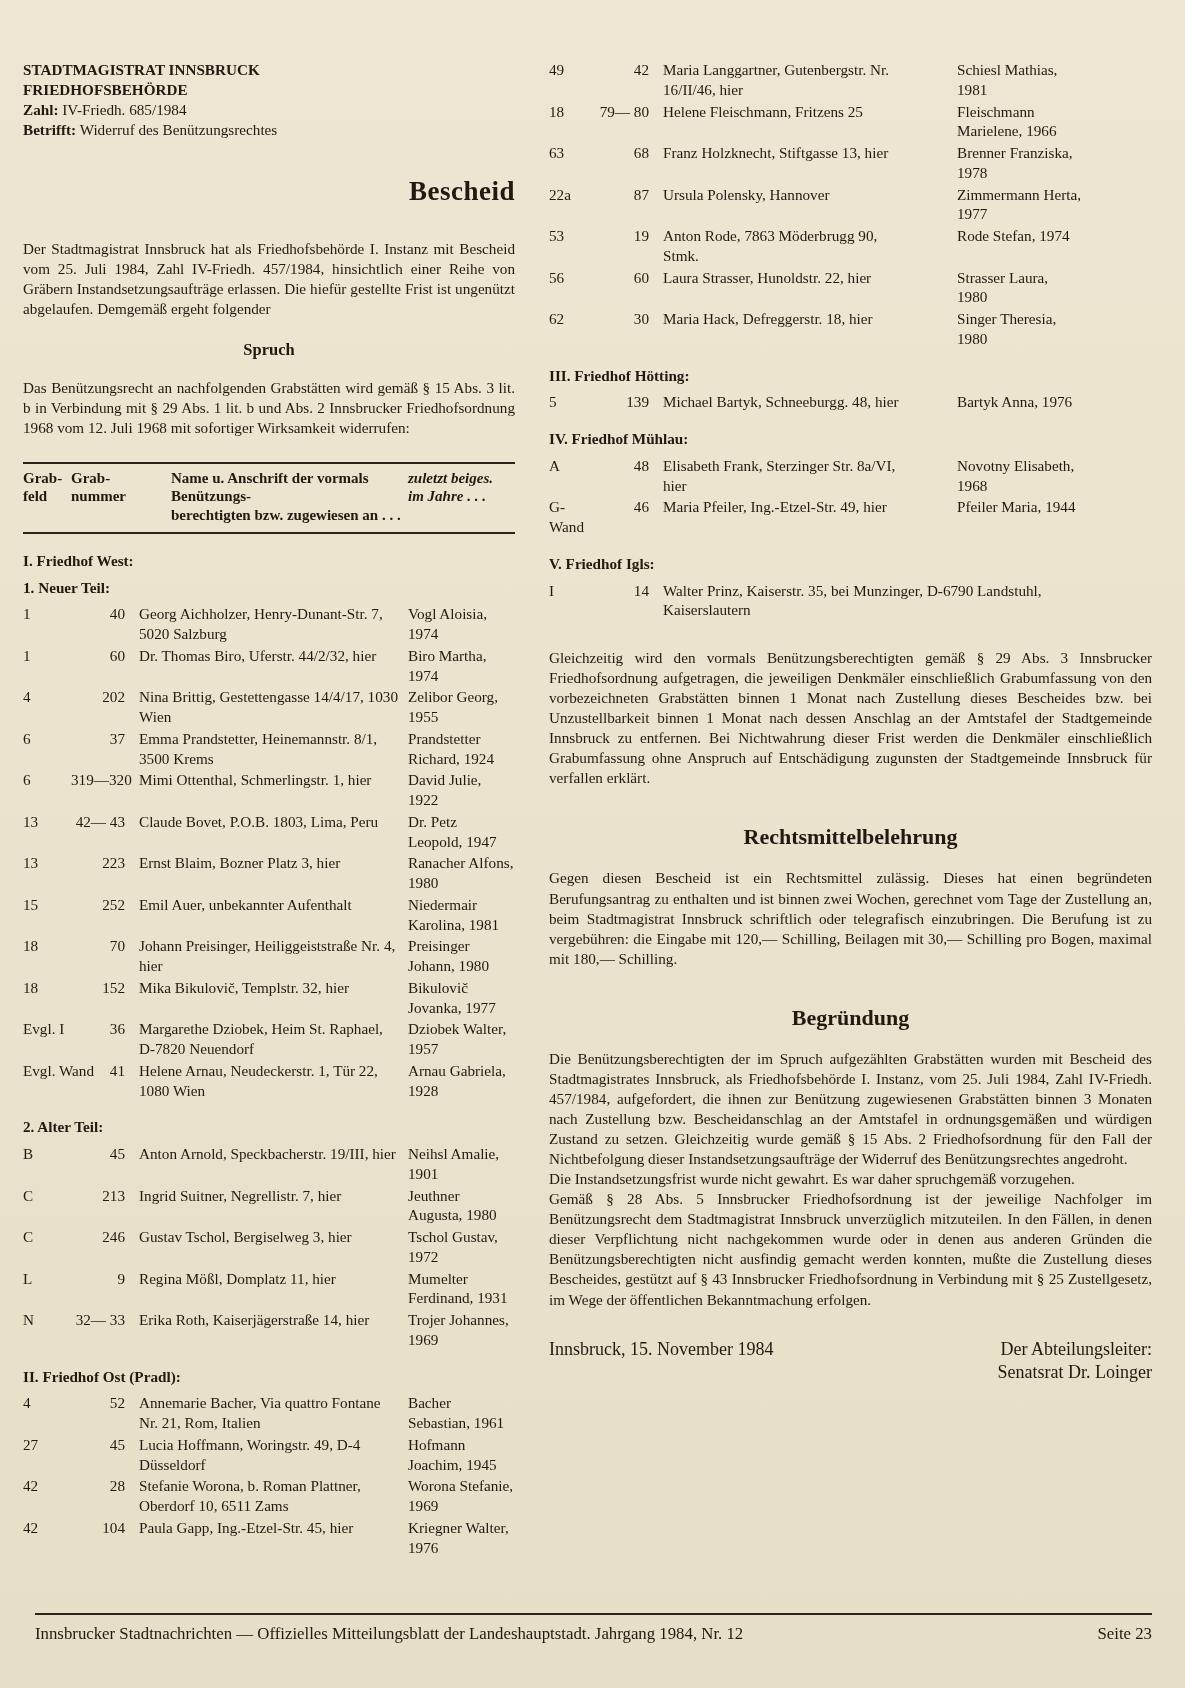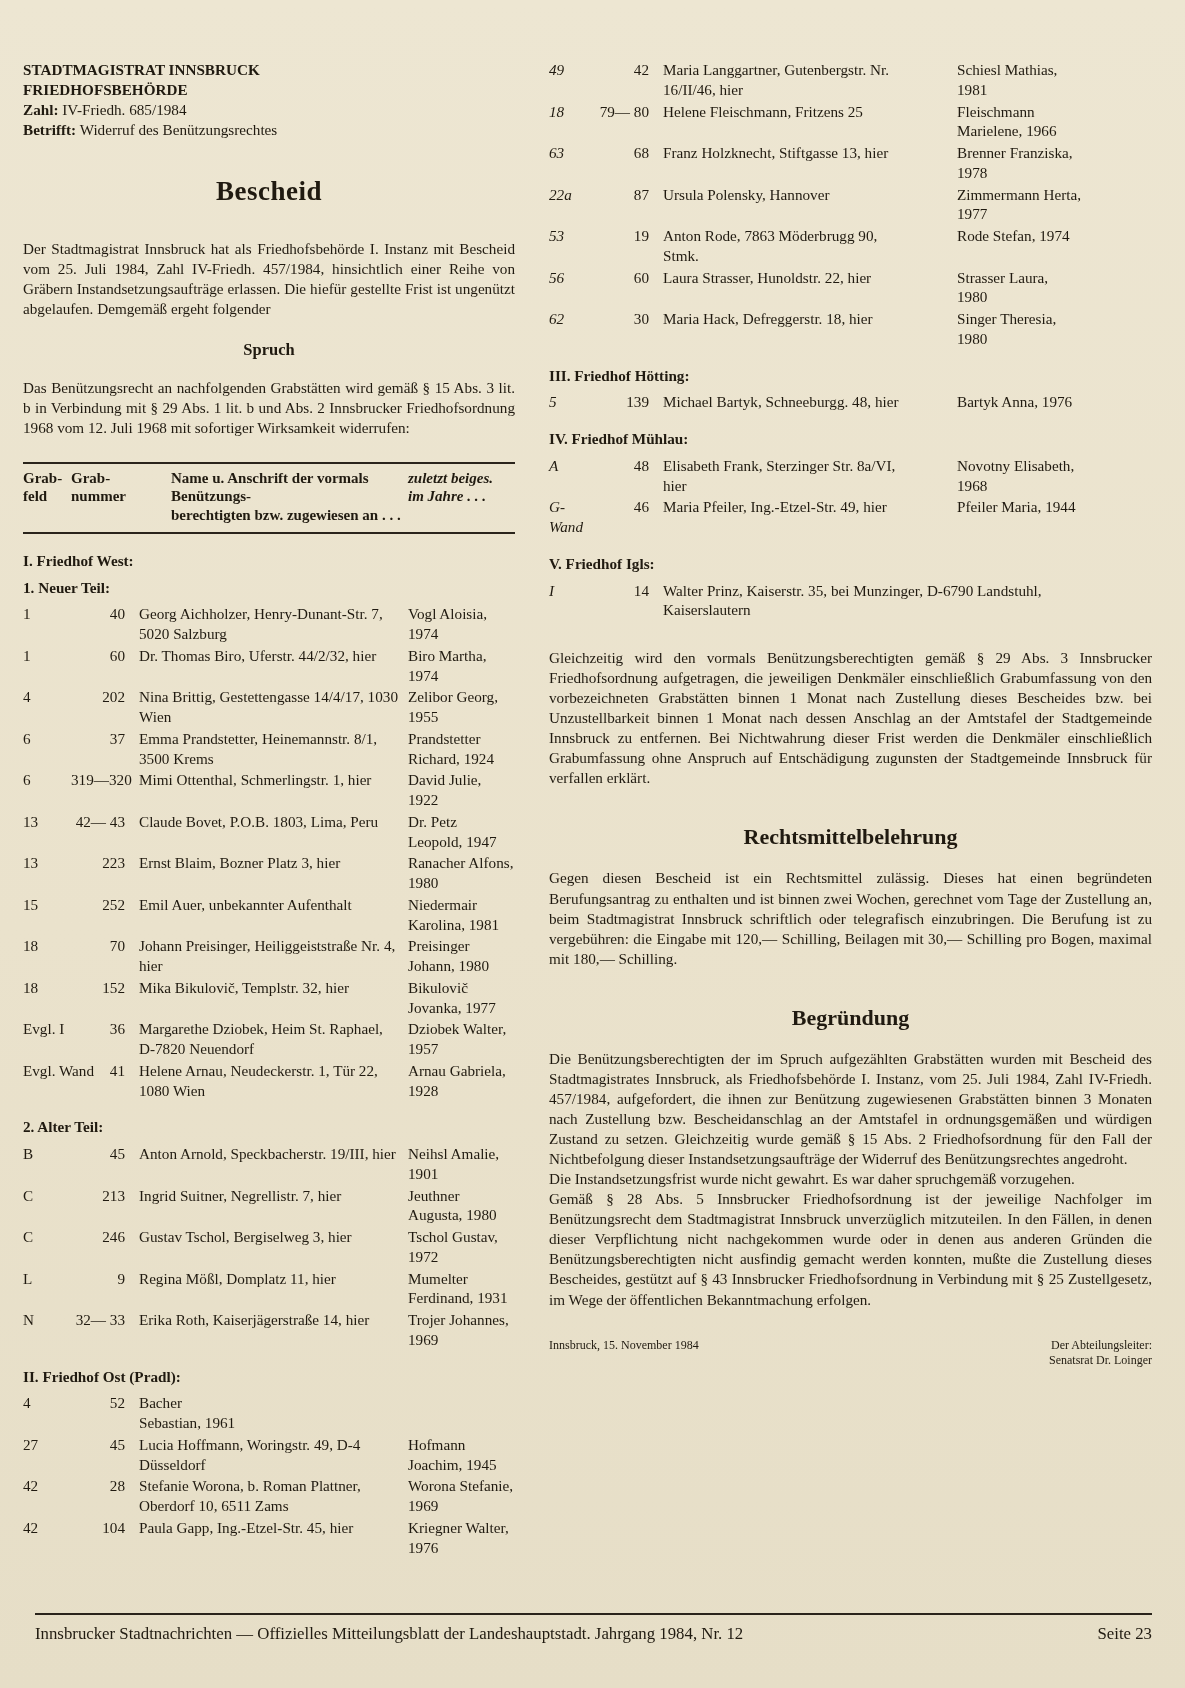--- a/index.html
+++ b/index.html
@@ -21,21 +21,21 @@
   .col-left { width: 492px; flex: none; }
   .col-right { flex: 1; min-width: 0; }
 
   .bold { font-weight: bold; }
 
   .doc-header { font-size: 15.2px; line-height: 1.32; }
 
   .doc-title {
     font-size: 27px;
     font-weight: bold;
-    text-align: center;
+    text-align: right;
     letter-spacing: 0.5px;
     margin: 36px 0 32px;
   }
 
   .para {
     font-size: 15.2px;
     line-height: 1.32;
     text-align: justify;
   }
   .para + .para { margin-top: 0; }
@@ -81,33 +81,33 @@
     display: flex;
     font-size: 15.2px;
     line-height: 1.3;
     margin-bottom: 2px;
   }
   .cell-feld   { width: 48px; flex: none; white-space: pre; overflow: visible; }
   .cell-nummer { width: 68px; flex: none; text-align: right; padding-right: 14px; white-space: nowrap; }
   .cell-name   { flex: 1; min-width: 0; padding-right: 8px; }
   .cell-jahr   { width: 107px; flex: none; }
 
-  .col-right .cell-feld   { width: 50px; font-style: italic; }
+  .col-right .cell-feld   { width: 50px; }
   .col-right .cell-nummer { width: 64px; }
   .col-right .cell-name   { padding-right: 42px; }
   .col-right .cell-jahr   { width: 195px; padding-right: 70px; }
 
   .removal-para { margin-top: 28px; }
 
   .signoff {
     display: flex;
     justify-content: space-between;
     align-items: flex-start;
     margin-top: 28px;
-    font-size: 12px;
+    font-size: 18px;
     line-height: 1.32;
   }
   .signoff-right { text-align: right; }
 
   .footer {
     position: absolute;
     left: 35px;
     right: 33px;
     bottom: 44px;
   }
@@ -267,20 +267,21 @@
             <div class="tbl-row">
               <div class="cell cell-feld">N</div>
               <div class="cell cell-nummer">32— 33</div>
               <div class="cell cell-name">Erika Roth, Kaiserjägerstraße 14, hier</div>
               <div class="cell cell-jahr">Trojer Johannes, 1969</div>
             </div>
             <div class="tbl-heading">II. Friedhof Ost (Pradl):</div>
             <div class="tbl-row">
               <div class="cell cell-feld">4</div>
               <div class="cell cell-nummer">52</div>
+              <div class="cell cell-name">Annemarie Bacher, Via quattro Fontane Nr. 21, Rom, Italien</div>
               <div class="cell cell-jahr">Bacher Sebastian, 1961</div>
             </div>
             <div class="tbl-row">
               <div class="cell cell-feld">27</div>
               <div class="cell cell-nummer">45</div>
               <div class="cell cell-name">Lucia Hoffmann, Woringstr. 49, D-4 Düsseldorf</div>
               <div class="cell cell-jahr">Hofmann Joachim, 1945</div>
             </div>
             <div class="tbl-row">
               <div class="cell cell-feld">42</div>

